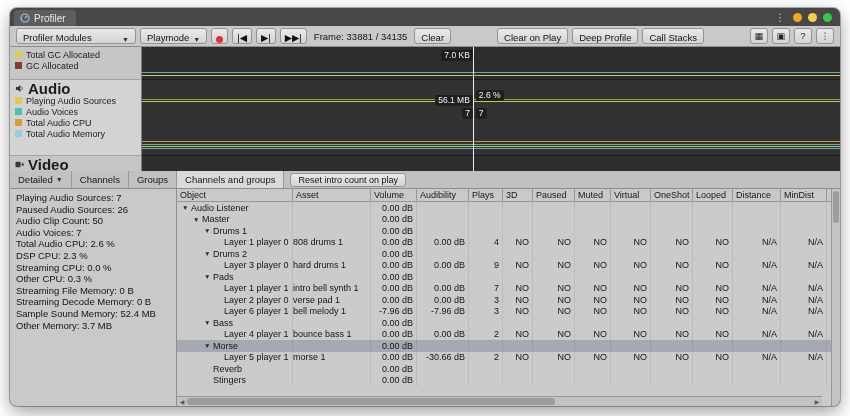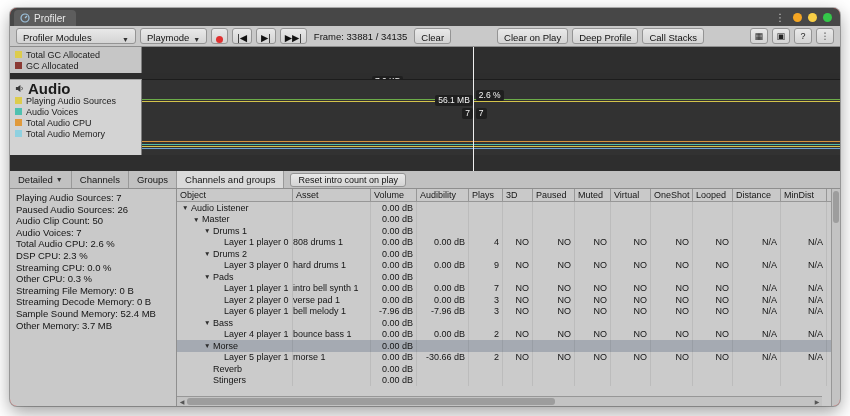--- a/index.html
+++ b/index.html
@@ -27,21 +27,21 @@
   .frame-text{font-size:9.5px;color:#111;margin:0 3px;white-space:nowrap;}
   .tool-spacer{flex:1;}
   .icon-btn{width:18px;height:16px;display:inline-flex;align-items:center;justify-content:center;background:linear-gradient(#e9e9e9,#d4d4d4);
     border:1px solid #949494;border-radius:3px;font-size:9px;color:#222;}
 
   
   .charts{position:relative;height:124px;flex:0 0 auto;display:flex;flex-direction:column;background:#2e2e2e;overflow:hidden;}
   .module{display:flex;flex:0 0 auto;overflow:hidden;}
   .legend{width:132px;background:#c6c6c6;border-right:1px solid #7e7e7e;padding:2px 5px;overflow:hidden;flex:0 0 auto;}
   .chart{flex:1;position:relative;overflow:hidden;background:#2d2d2d;}
-  #gc-module{height:32px;flex-direction:column;}
+  #gc-module{height:32px;}
   #audio-module{height:76px;}
   #audio-module .legend{background:#d3d3d3;border-top:1px solid #a5a5a5;}
   #audio-module .chart{border-top:1px solid #1c1c1c;background:#323232;}
   #video-module{height:16px;}
   #video-module .legend{border-top:1px solid #a5a5a5;}
   #video-module .chart{border-top:1px solid #1c1c1c;}
   .legend-item{display:flex;align-items:center;gap:4px;height:11px;font-size:9px;color:#1b1b1b;white-space:nowrap;overflow:hidden;}
   .swatch{width:7px;height:7px;flex:0 0 auto;}
   .legend-title{display:flex;align-items:center;gap:4px;font-size:15px;font-weight:bold;color:#1b1b1b;height:13px;white-space:nowrap;}
   .chart-line{position:absolute;left:0;right:0;height:1px;opacity:.95;}
@@ -177,20 +177,32 @@
         <div class="chart-line" style="top:21px;background:#ddcc4d"></div>
         <div class="chart-line" style="top:61px;background:#e09a3c"></div>
         <div class="chart-line" style="top:64px;background:#4fc1b0"></div>
         <div class="chart-line" style="top:66px;background:#ddcc4d"></div>
         <div class="chart-line" style="top:68px;background:#6fa8dc"></div>
         <div class="marker" style="top:10px;left:calc(47.4% + 3px)">2.6 %</div>
         <div class="marker" style="top:15px;right:52.6%">56.1 MB</div>
         <div class="marker" style="top:28px;right:52.6%">7</div>
         <div class="marker" style="top:28px;left:calc(47.4% + 3px)">7</div>
       </div>
+    </div>
+    <div class="module" id="video-module">
+      <div class="legend">
+        <div class="legend-title">
+          <svg width="9" height="9" viewBox="0 0 10 10">
+            <rect x="0.5" y="2" width="5.8" height="6" rx="1" fill="#3a3a3a"></rect>
+            <path d="M7 4.6l2.5-1.8v4.4L7 5.4z" fill="#3a3a3a"></path>
+          </svg>
+          <span>Video</span>
+        </div>
+      </div>
+      <div class="chart"></div>
     </div>
     <div class="playhead"></div>
   </div>
 
   <div class="detail">
     <div class="tabs-row">
         <div class="tab">Detailed<span class="chev">▼</span></div>
         <div class="tab">Channels</div>
         <div class="tab">Groups</div>
         <div class="tab active">Channels and groups</div>

